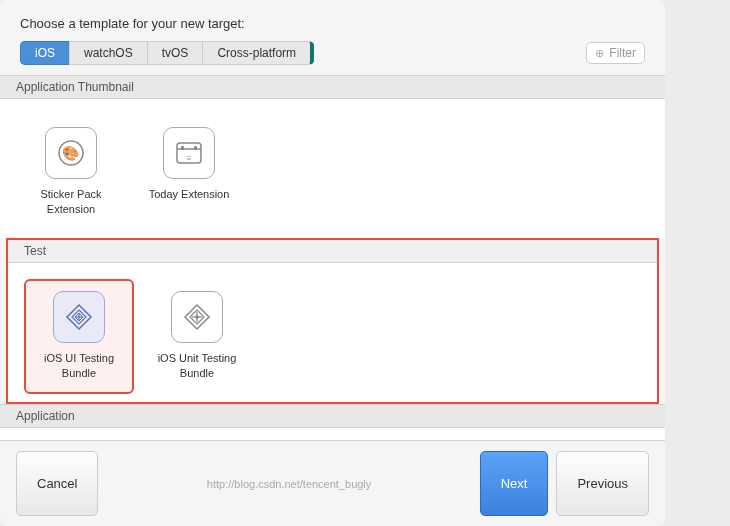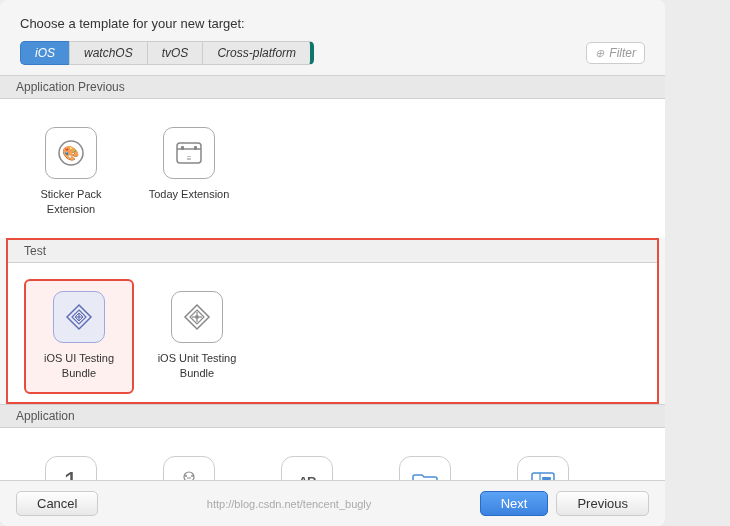--- a/index.html
+++ b/index.html
@@ -143,21 +143,21 @@
       border-top: 1px solid #d0d0d0;
       gap: 8px;
     }
     .footer-watermark {
       flex: 1;
       text-align: center;
       font-size: 11px;
       color: #aaa;
     }
     .btn {
-      padding: 4px 20px;
+      padding: 24px 20px;
       font-size: 13px;
       border-radius: 5px;
       border: 1px solid #ccc;
       background: linear-gradient(to bottom, #fefefe, #e8e8e8);
       cursor: pointer;
       color: #333;
     }
     .btn.primary {
       background: linear-gradient(to bottom, #5ba3f5, #3b82e0);
       border-color: #2a6bc9;
@@ -176,21 +176,20 @@
     }
     
     .scroll-content {
       overflow-y: auto;
       flex: 1;
     }
     .tabs-row {
       display: flex;
       align-items: center;
       margin-bottom: 0;
-      font-style: italic;
     }
   </style>
 </head>
 <body>
 
 <div class="dialog">
 
   <div class="header">
     <div class="header-title">Choose a template for your new target:</div>
     <div class="tabs-row">
@@ -203,21 +202,21 @@
       <div class="filter-box">
         <span class="filter-icon">⊕</span>
         <span>Filter</span>
       </div>
     </div>
   </div>
 
   <div class="scroll-content">
 
     <div>
-      <div class="section-header">Application Previous</div>
+      <div class="section-header">Application Thumbnail</div>
       <div class="items-grid">
 
         <div class="item">
           <div class="item-icon">
             <svg viewBox="0 0 30 30">
               <circle cx="15" cy="15" r="12" fill="none" stroke="#888" stroke-width="1.5"></circle>
               <text x="15" y="20" text-anchor="middle" font-size="14" fill="#888">🎨</text>
             </svg>
           </div>
           <span class="item-label">Sticker Pack Extension</span>

